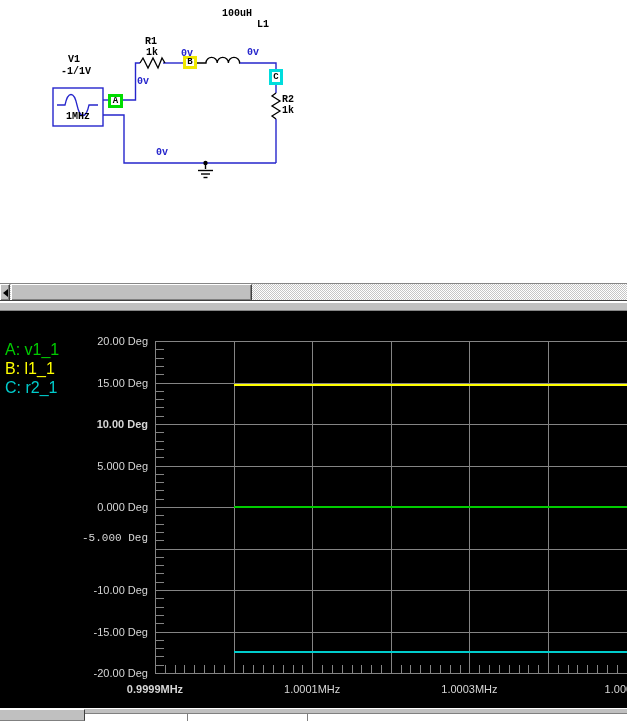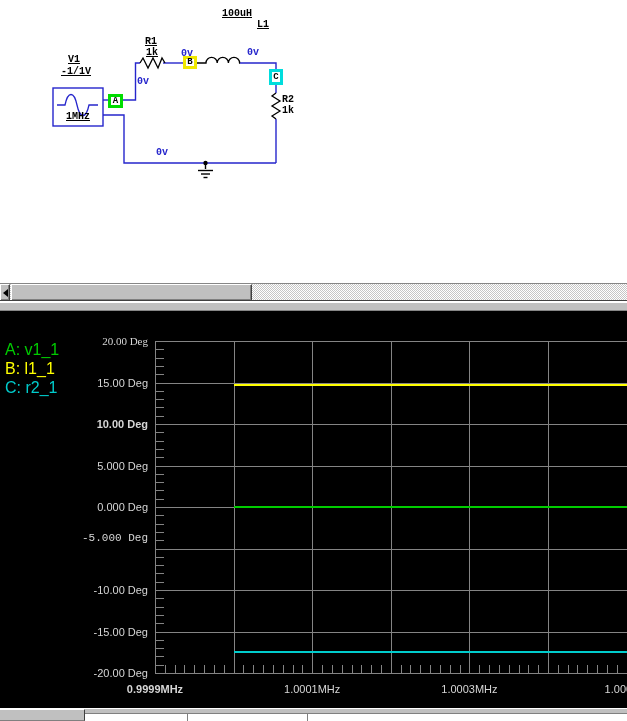--- a/index.html
+++ b/index.html
@@ -9,21 +9,21 @@
     font-family: "Liberation Sans", sans-serif;
   }
   
   #schematic { position: absolute; left: 0; top: 0; width: 627px; height: 283px; background: #ffffff; }
   #schematic svg { position: absolute; left: 0; top: 0; }
   .sch-label {
     position: absolute; font-family: "Liberation Mono", monospace;
     font-size: 10px; font-weight: bold; color: #000; white-space: nowrap; line-height: 10px;
   }
   .sch-label.blue { color: #2626cc; }
-  .cx { transform: translateX(-50%); text-decoration: underline; }
+  .cx { transform: translateX(-50%); }
   .nodebox {
     position: absolute; background: #ffffff; color: #000;
     font-family: "Liberation Mono", monospace; font-size: 9px; font-weight: bold;
     display: flex; align-items: center; justify-content: center; line-height: 9px;
   }
   
   #hscroll-top { position: absolute; left: 0; top: 283px; width: 627px; height: 17px; background: #c0c0c0; border-top: 1px solid #868686; }
   .sb-btn {
     position: absolute; top: 0; height: 17px; background: #c0c0c0;
     border-top: 1px solid #ffffff; border-left: 1px solid #ffffff;
@@ -132,21 +132,21 @@
 <div id="plot-panel">
   <div id="legend">
       <div class="legend-item" style="top: 32px; color: rgb(0, 204, 0);">A: v1_1</div>
       <div class="legend-item" style="top: 51px; color: rgb(255, 255, 0);">B: l1_1</div>
       <div class="legend-item" style="top: 70px; color: rgb(0, 204, 204);">C: r2_1</div>
     </div>
   <div id="plot-axes">
       <div class="plot-border" style="left: 155px; top: 29px; width: 1px; height: 333px;"></div>
       <div class="plot-border" style="left: 155px; top: 29px; width: 472px; height: 1px;"></div>
       <div class="plot-border" style="left: 155px; top: 361px; width: 472px; height: 1px;"></div>
-      <div class="axis-label y-label" style="left: 58px; top: 23px; font-family: Liberation Serif, serif;">20.00 Deg</div>
+      <div class="axis-label y-label" style="left: 58px; top: 23px;">20.00 Deg</div>
       <div class="gridline" style="left: 155px; top: 71px; width: 472px; height: 1px;"></div>
       <div class="axis-label y-label" style="left: 58px; top: 65px;">15.00 Deg</div>
       <div class="gridline" style="left: 155px; top: 112px; width: 472px; height: 1px;"></div>
       <div class="axis-label y-label" style="left: 58px; top: 106px; font-weight: bold;">10.00 Deg</div>
       <div class="gridline" style="left: 155px; top: 154px; width: 472px; height: 1px;"></div>
       <div class="axis-label y-label" style="left: 58px; top: 148px;">5.000 Deg</div>
       <div class="gridline" style="left: 155px; top: 195px; width: 472px; height: 1px;"></div>
       <div class="axis-label y-label" style="left: 58px; top: 189px;">0.000 Deg</div>
       <div class="gridline" style="left: 155px; top: 237px; width: 472px; height: 1px;"></div>
       <div class="axis-label y-label" style="left: 58px; top: 220px; font-family: Liberation Mono, monospace;">-5.000 Deg</div>

